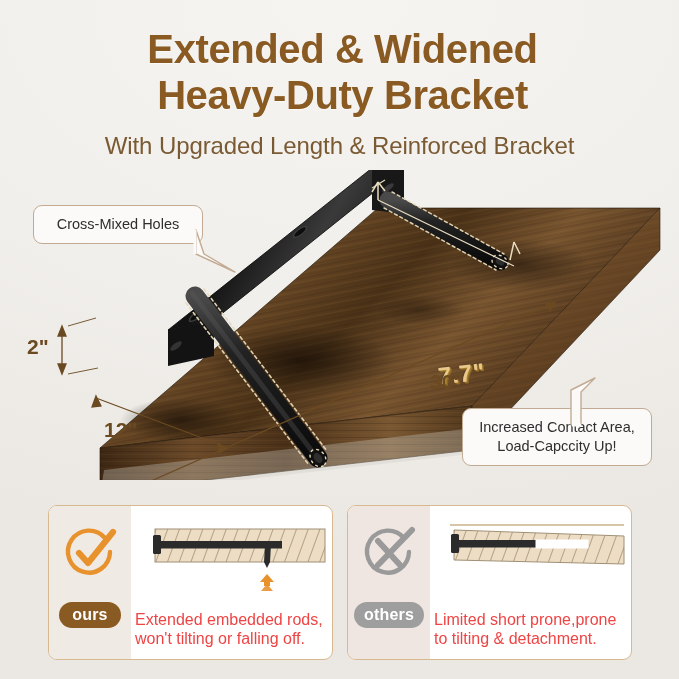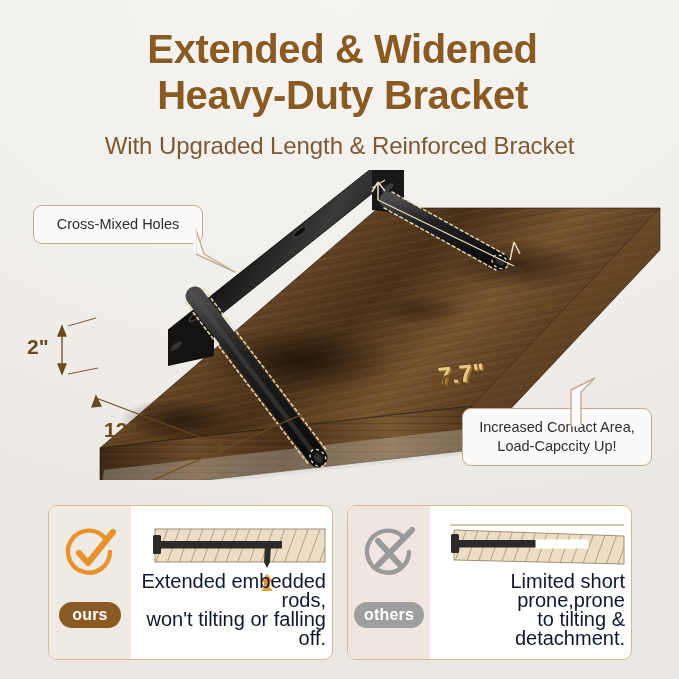--- a/index.html
+++ b/index.html
@@ -89,21 +89,21 @@
     position:absolute;left:10px;top:96px;width:62px;height:26px;
     border-radius:13px;color:#fff;font-size:16px;font-weight:bold;
     display:flex;align-items:center;justify-content:center;
     letter-spacing:0.2px;
   }
   #badge-ours{background:#8a5a23;}
   #badge-others{background:#9e9e9e;left:6px;width:70px;}
   .mark-icon{position:absolute;left:12px;top:18px;}
   .panel-caption{
     position:absolute;left:86px;right:6px;bottom:11px;
-    text-align:right;color:#0f172a;font-size:20px;line-height:19px;
+    text-align:left;color:#ef4444;font-size:16px;line-height:19px;
   }
   .panel-diagram{position:absolute;left:84px;top:6px;width:198px;height:88px;}
 </style>
 </head>
 <body>
 
 <div id="root">
 
   <div class="bg-wash"></div>
 

